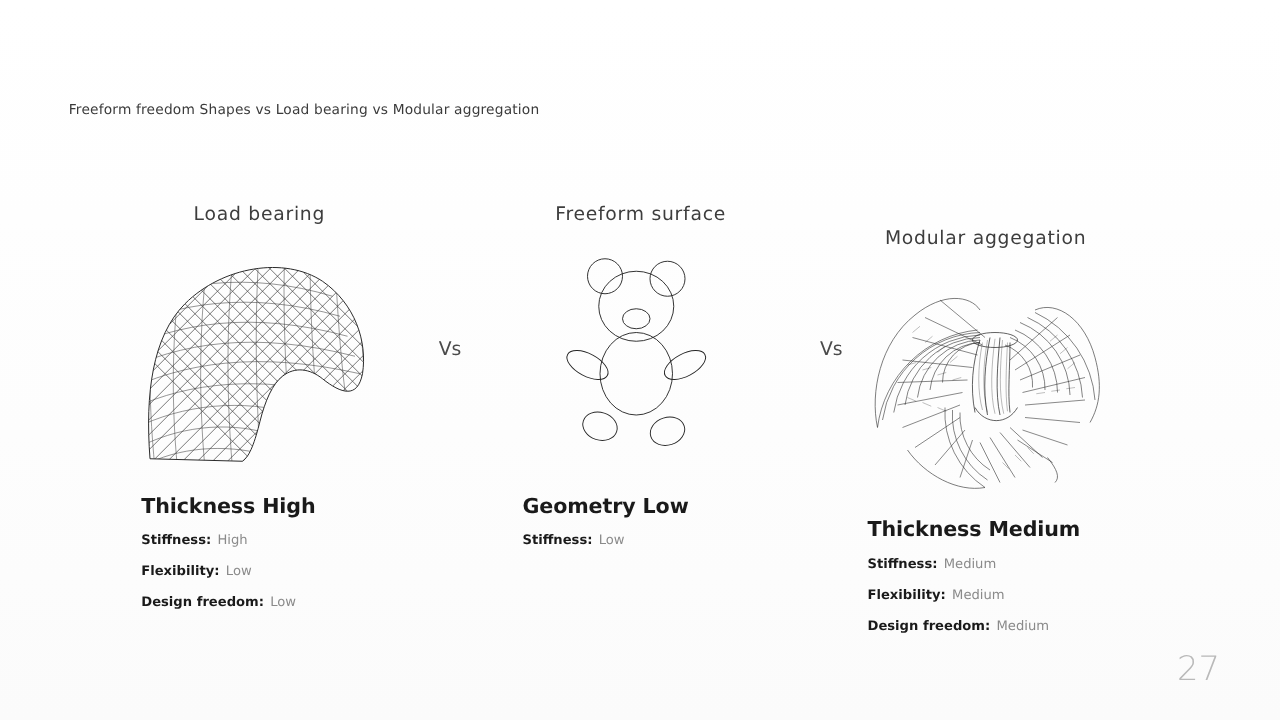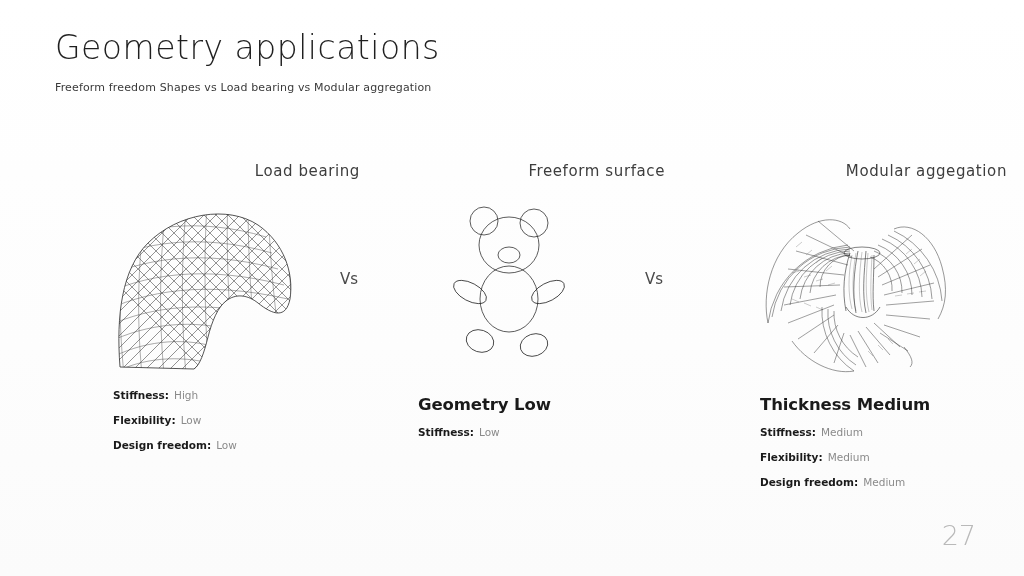--- a/index.html
+++ b/index.html
@@ -50,24 +50,24 @@
     width: 1024px;
     height: 340px;
   }
   .column {
     position: absolute;
     top: 0;
     width: 305px;
   }
   .col-0 { left: 55px; }
   .col-1 { left: 360px; }
-  .col-2 { left: 702px; }
+  .col-2 { left: 636px; margin-top: 19px; }
 
   .col-heading {
-    text-align: right;
+    text-align: center;
     font-size: 15px;
     font-weight: 400;
     color: #3d3d3d;
     letter-spacing: 0.6px;
     font-family: "DejaVu Sans", sans-serif;
     height: 22px;
     line-height: 22px;
   }
   .figure {
     height: 185px;
@@ -75,20 +75,21 @@
     display: flex;
     align-items: center;
     justify-content: center;
   }
   .figure svg { display: block; }
 
   .vs {
     position: absolute;
     top: 110px;
     width: 40px;
+    text-align: center;
     font-size: 15px;
     color: #4a4a4a;
     font-family: "DejaVu Sans", sans-serif;
   }
   .vs-0 { left: 340px; }
   .vs-1 { left: 645px; }
 
   .spec-title {
     margin-top: 18px;
     padding-left: 58px;
@@ -126,21 +127,20 @@
     color: #b9b9b9;
     font-family: "DejaVu Sans", sans-serif;
     margin-left: 23px;
   }
 </style>
 </head>
 <body>
 
 <div class="slide">
 
-  <div class="title">Geometry applications</div>
   <div class="subtitle">Freeform freedom Shapes vs Load bearing vs Modular aggregation</div>
 
   <div class="columns">
 
     <div class="column col-0">
       <div class="col-heading">Load bearing</div>
       <div class="figure">
         <svg width="200" height="180" viewBox="0 0 200 180">
           <defs>
             <clipPath id="shellClip">
@@ -212,20 +212,21 @@
               <path d="M140,6 C140,50 142,92 146,132"></path>
               <path d="M160,16 C162,52 164,86 168,118"></path>
               <path d="M178,32 C180,60 182,86 184,108"></path>
             </g>
           </g>
           <path d="M12,172 C8,120 14,74 40,48 C70,18 120,10 150,30 C176,48 186,78 182,104
                    C178,124 165,120 150,108 C140,100 128,98 118,106
                    C110,112 104,126 100,142 C96,158 92,170 86,174 Z" fill="none" stroke="#2a2a2a" stroke-width="0.8"></path>
         </svg>
       </div>
+      <div class="spec-title">Thickness High</div>
       <div class="spec-list">
         <div class="spec-row">
           <span class="spec-label">Stiffness:</span><span class="spec-value">High</span>
         </div>
         <div class="spec-row">
           <span class="spec-label">Flexibility:</span><span class="spec-value">Low</span>
         </div>
         <div class="spec-row">
           <span class="spec-label">Design freedom:</span><span class="spec-value">Low</span>
         </div>

